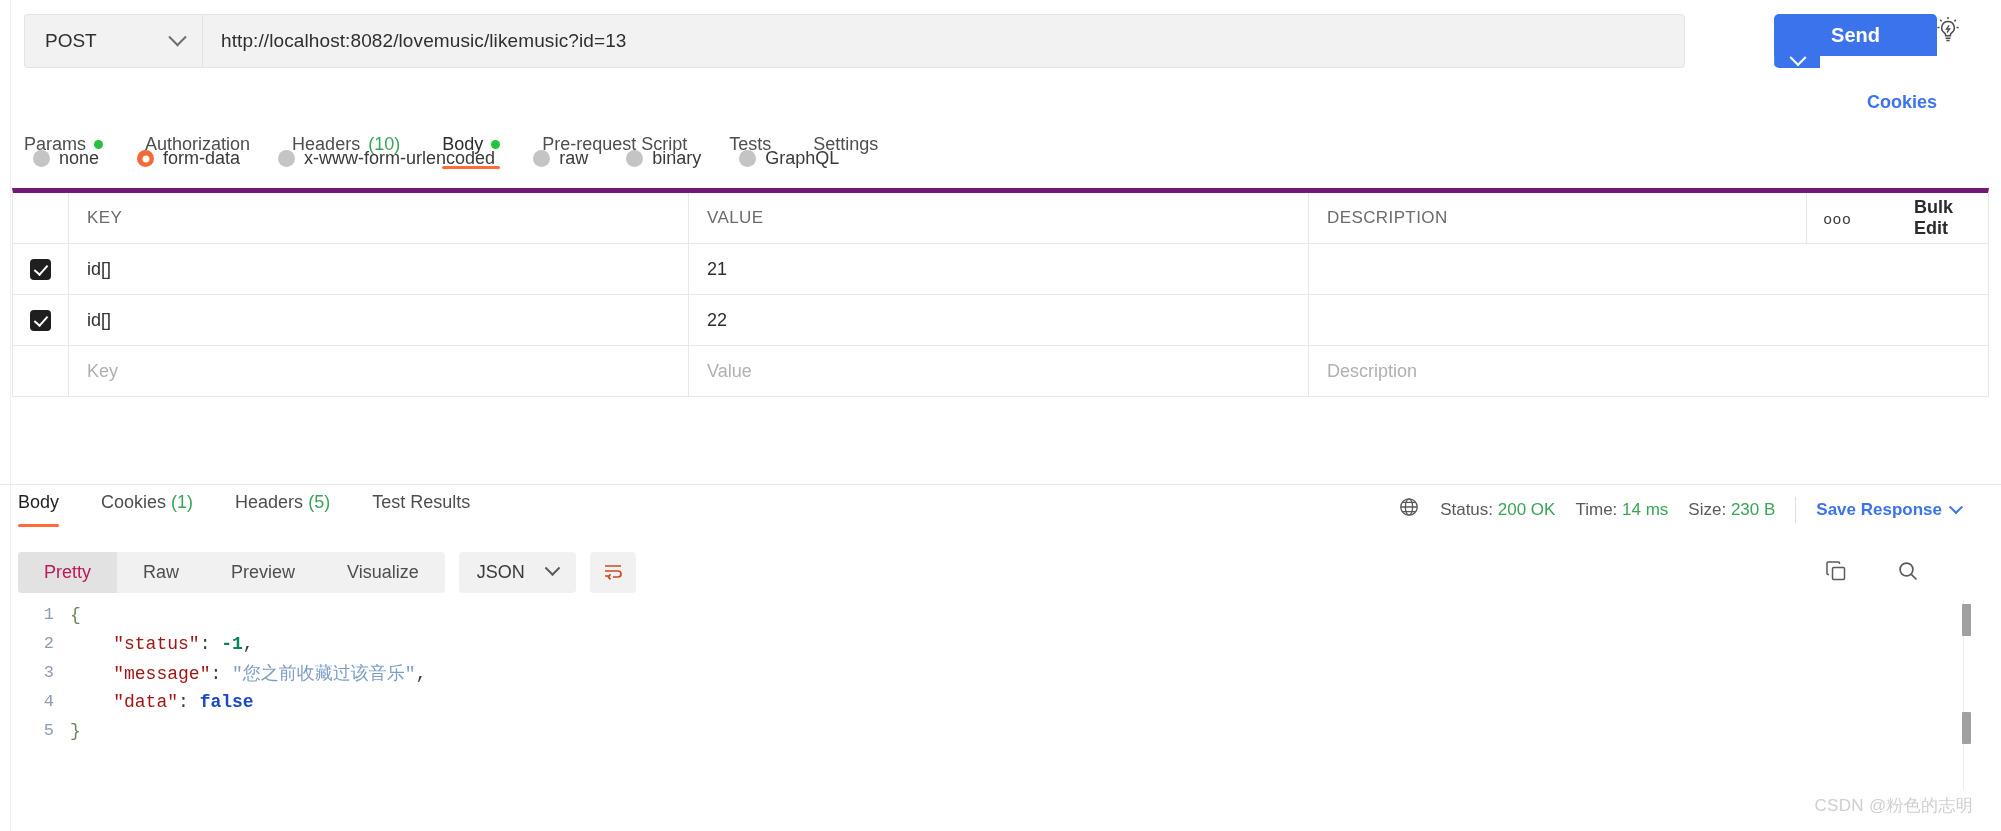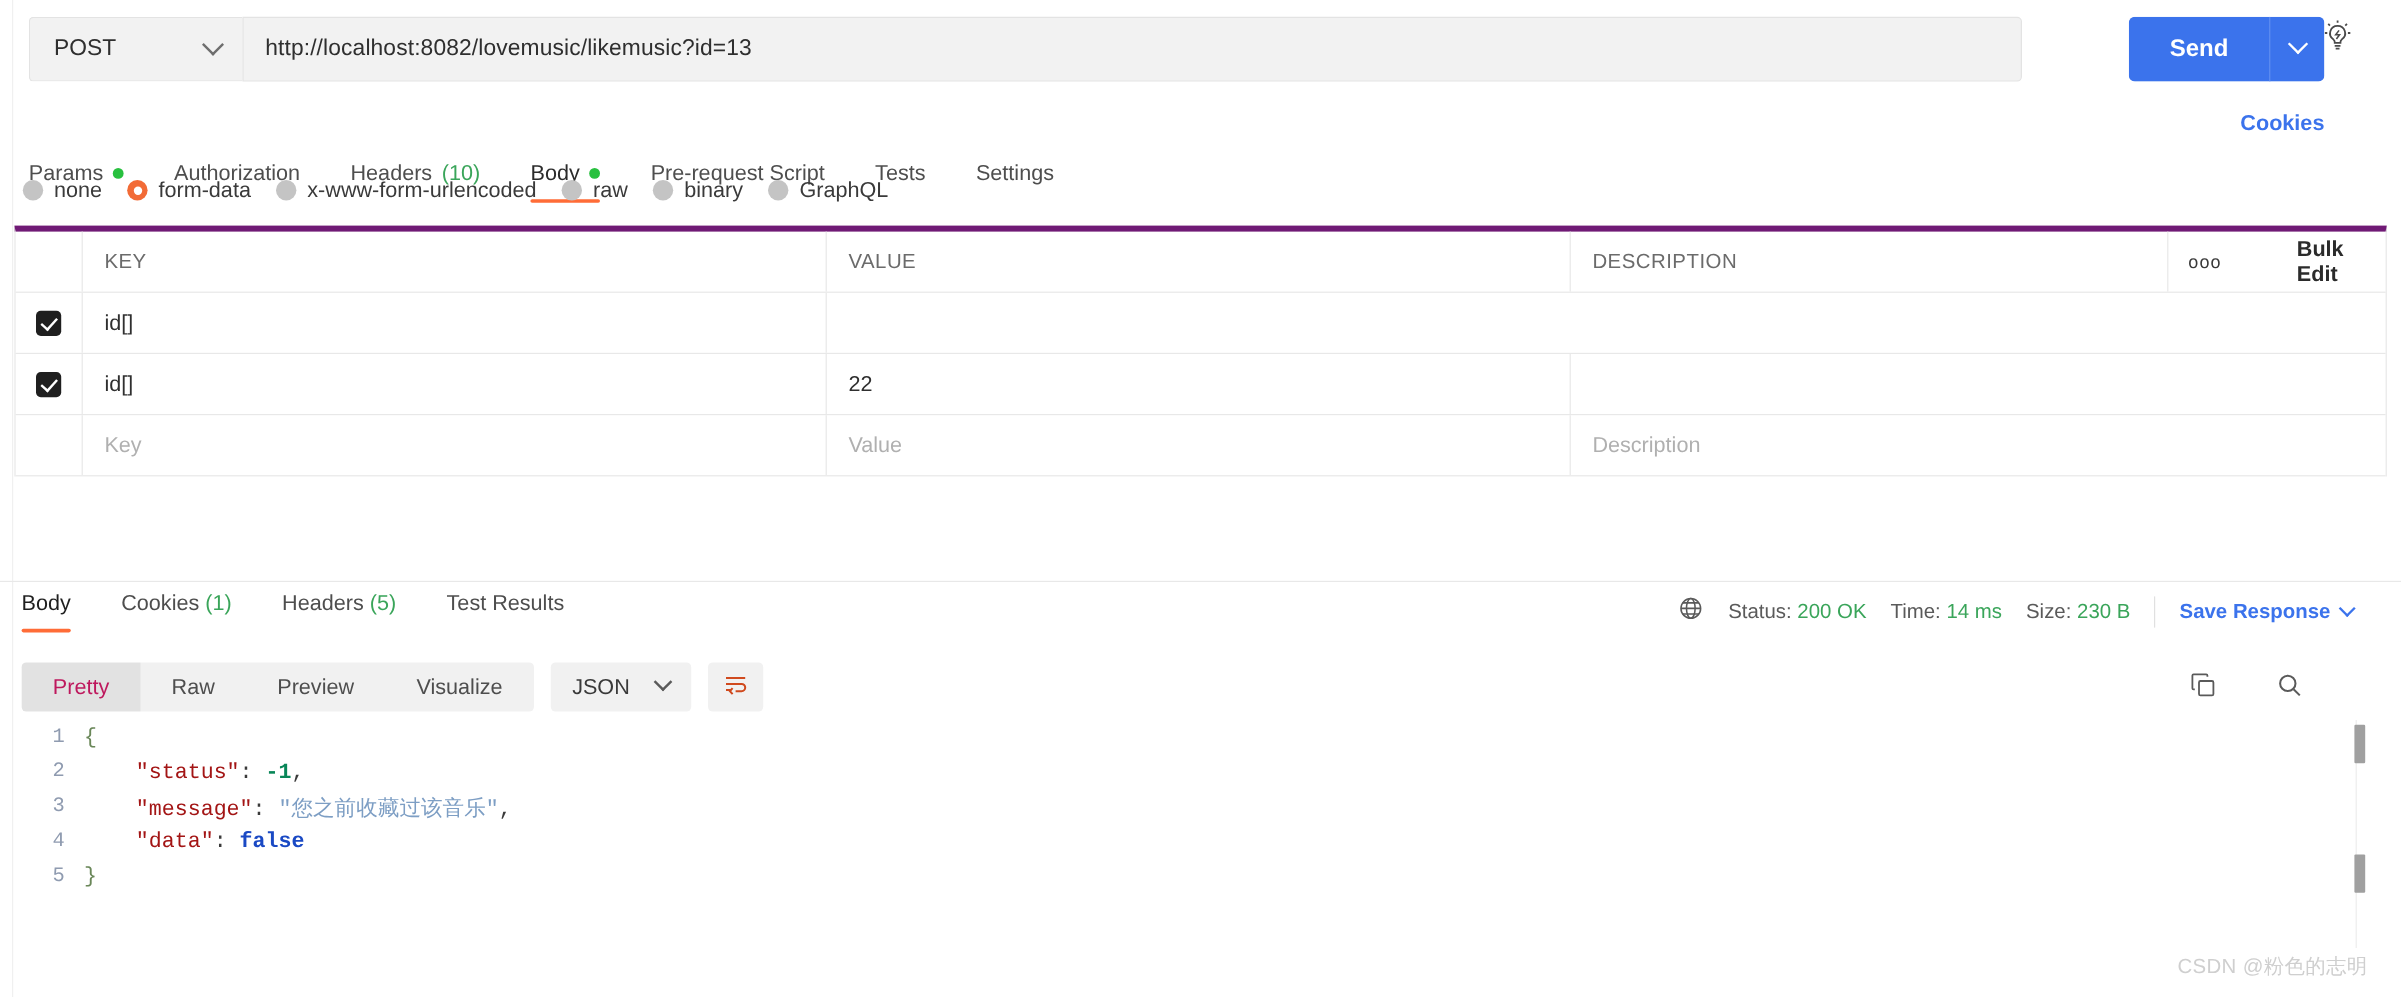--- a/index.html
+++ b/index.html
@@ -41,21 +41,21 @@
     background: #f2f2f2;
     display: flex; align-items: center;
     padding: 0 18px;
     cursor: text;
   }
   .url-text { font-size: 19px; color: #2f2f2f; letter-spacing: .1px; }
 
   .send-wrap {
     position: absolute; left: 1774px; top: 14px;
     width: 163px; height: 54px;
-    display: flex; border-radius: 5px; overflow: hidden;
+    display: flex; border-radius: 5px; overflow: hidden; flex-direction: column;
   }
   .send-btn {
     flex: 1; background: #3b73ec; color: #fff;
     font-size: 20px; font-weight: bold;
     display: flex; align-items: center; justify-content: center;
     cursor: pointer;
   }
   .send-caret {
     width: 46px; background: #3b73ec;
     border-left: 1px solid #5b8af0;
@@ -92,22 +92,22 @@
   .dot-green { width: 9px; height: 9px; border-radius: 50%; background: #28c03f; display: inline-block; }
   .cnt { color: #3aa55a; }
 
   .cookies-link {
     position: absolute; right: 64px; top: 92px;
     font-size: 18px; color: #3b73ec; font-weight: bold; cursor: pointer;
   }
 
   
   .body-types {
-    position: absolute; left: 19px; top: 148px;
-    display: flex; align-items: flex-end; gap: 21px;
+    position: absolute; left: 33px; top: 148px;
+    display: flex; align-items: flex-end; gap: 38px;
   }
   .bt { display: flex; align-items: center; gap: 9px; cursor: pointer; font-size: 18px; color: #3a3a3a; }
   .radio { width: 17px; height: 17px; border-radius: 50%; background: #c4c4c4; display: inline-block; position: relative; }
   .radio.sel { background: #f26b36; }
   .radio.sel::after {
     content:""; position: absolute; left: 50%; top: 50%;
     width: 7px; height: 7px; border-radius: 50%; background: #fff;
     transform: translate(-50%,-50%);
   }
 
@@ -351,20 +351,23 @@
       </div>
     </div>
 
     <div class="trow">
       <div class="c-chk">
           <span class="chk"></span>
         </div>
       <div class="c-key">
           <span class="td">id[]</span>
         </div>
+      <div class="c-val">
+          <span class="td">21</span>
+        </div>
       <div class="c-desc">
           <span class="td"></span>
         </div>
     </div>
 
     <div class="trow">
       <div class="c-chk">
           <span class="chk"></span>
         </div>
       <div class="c-key">

